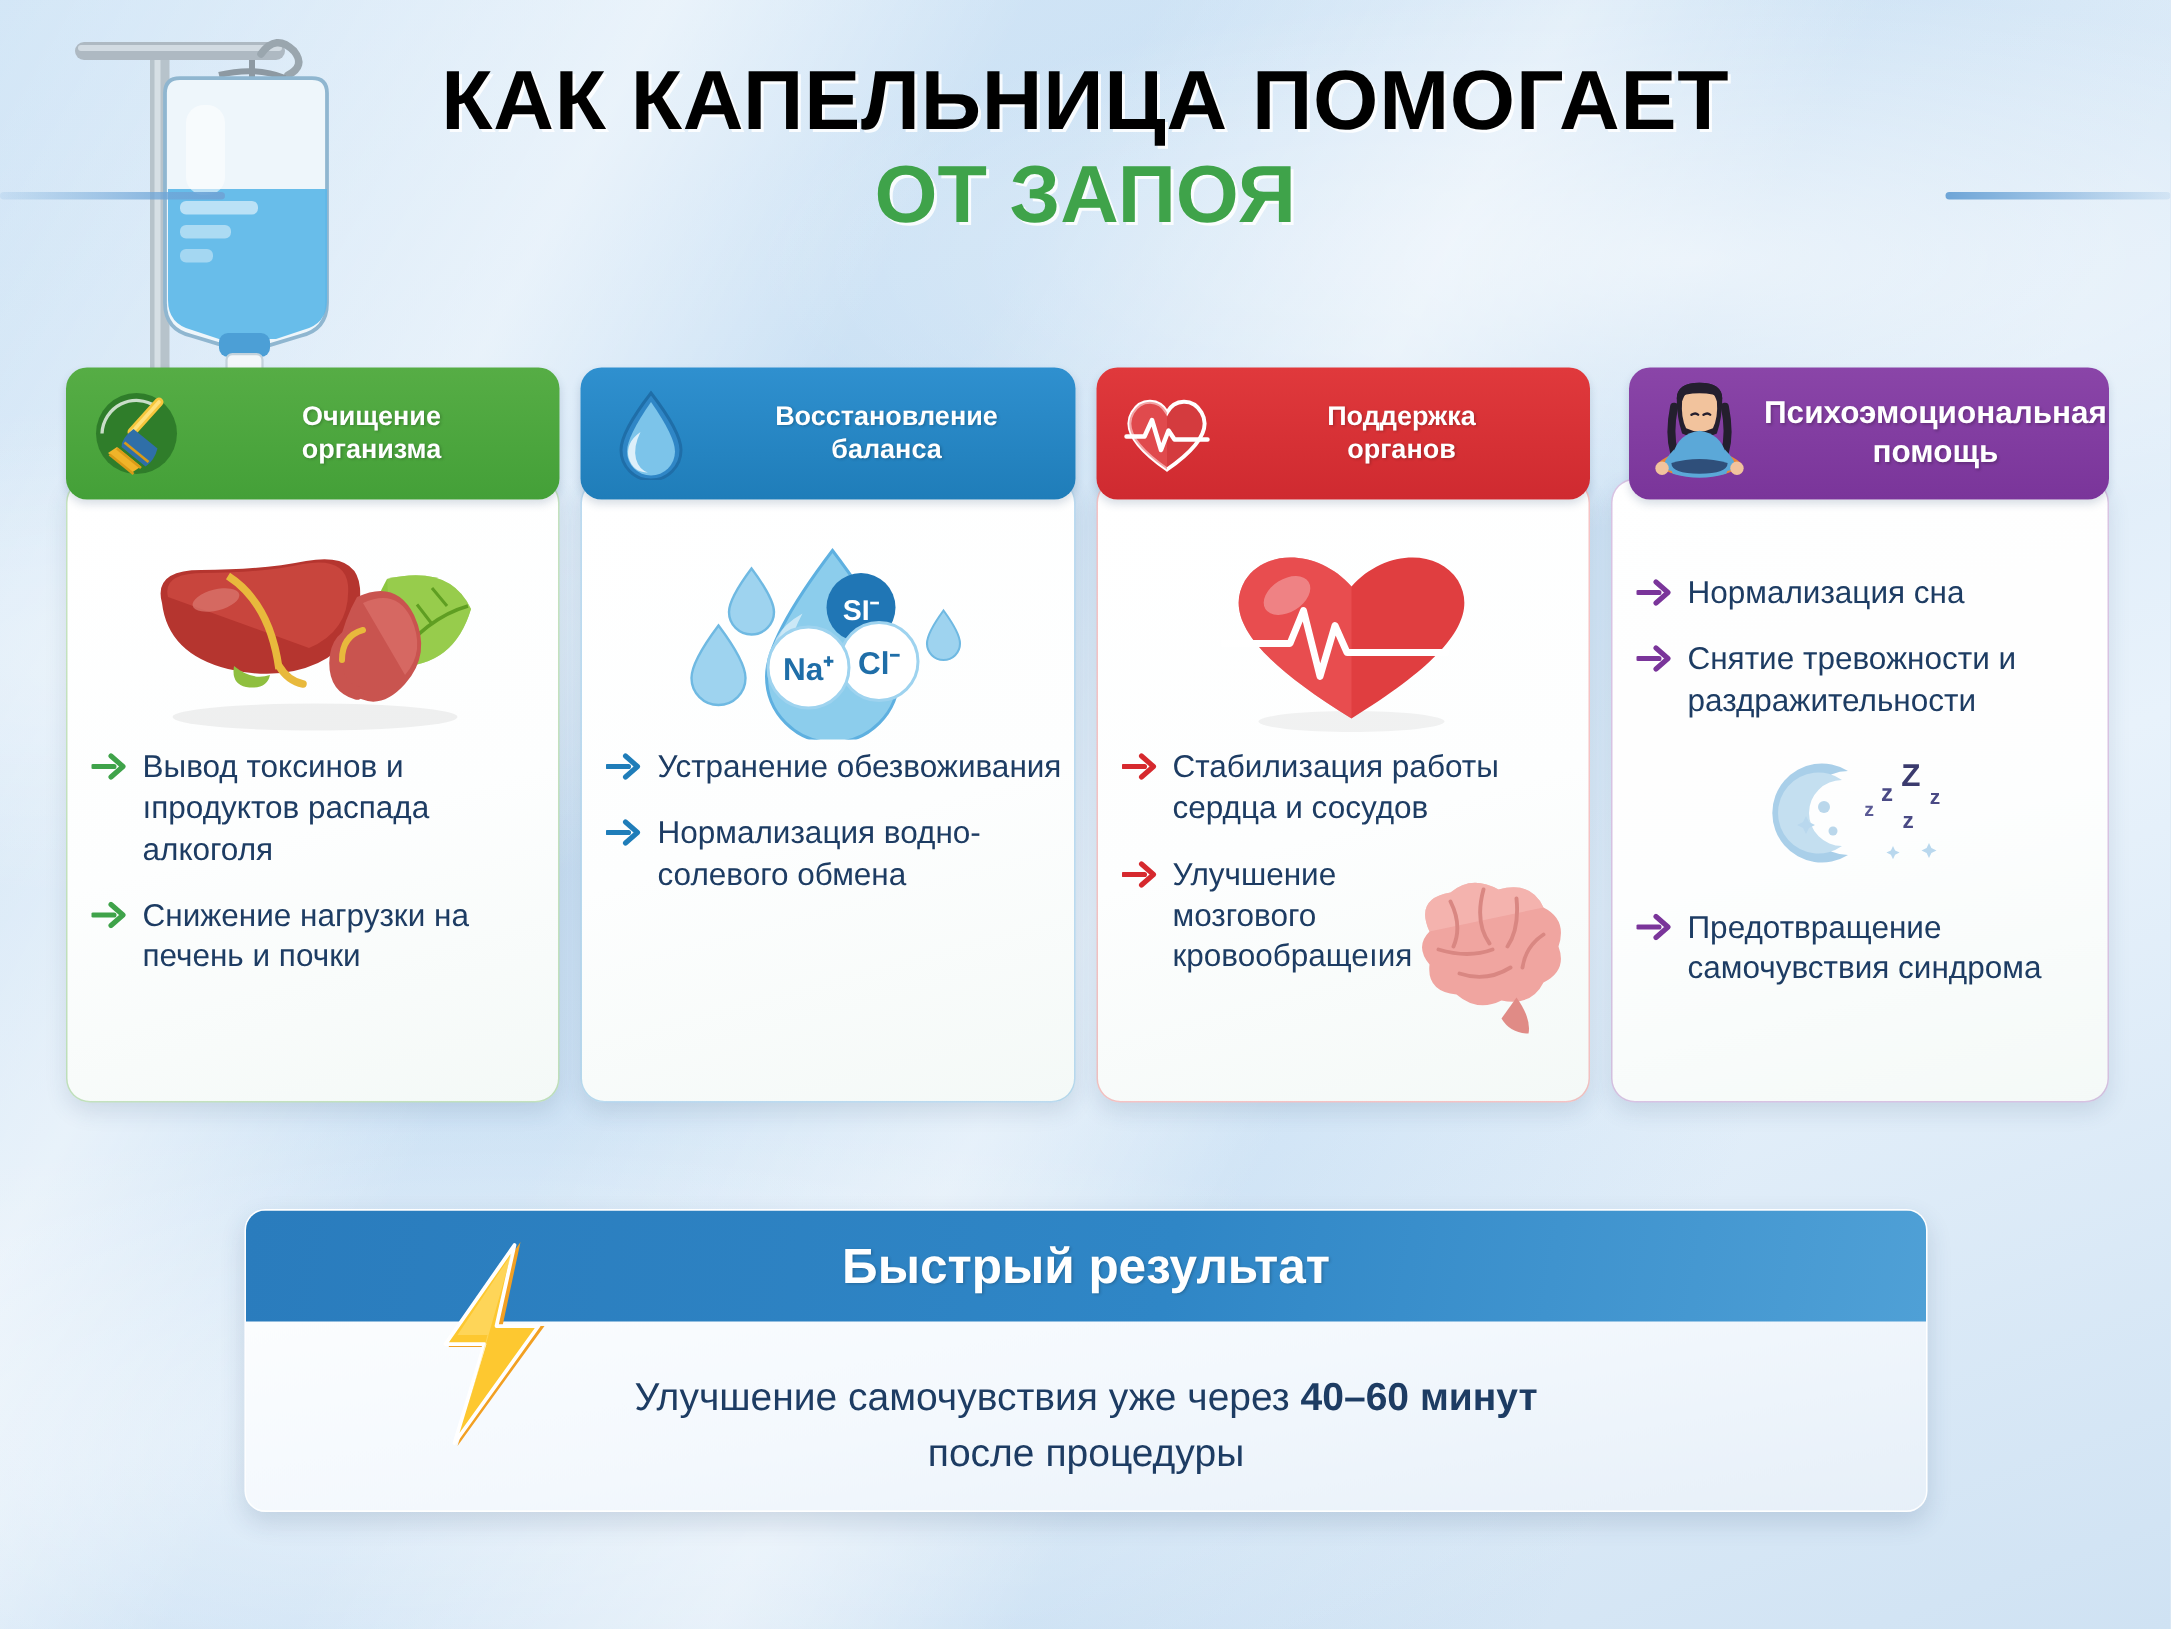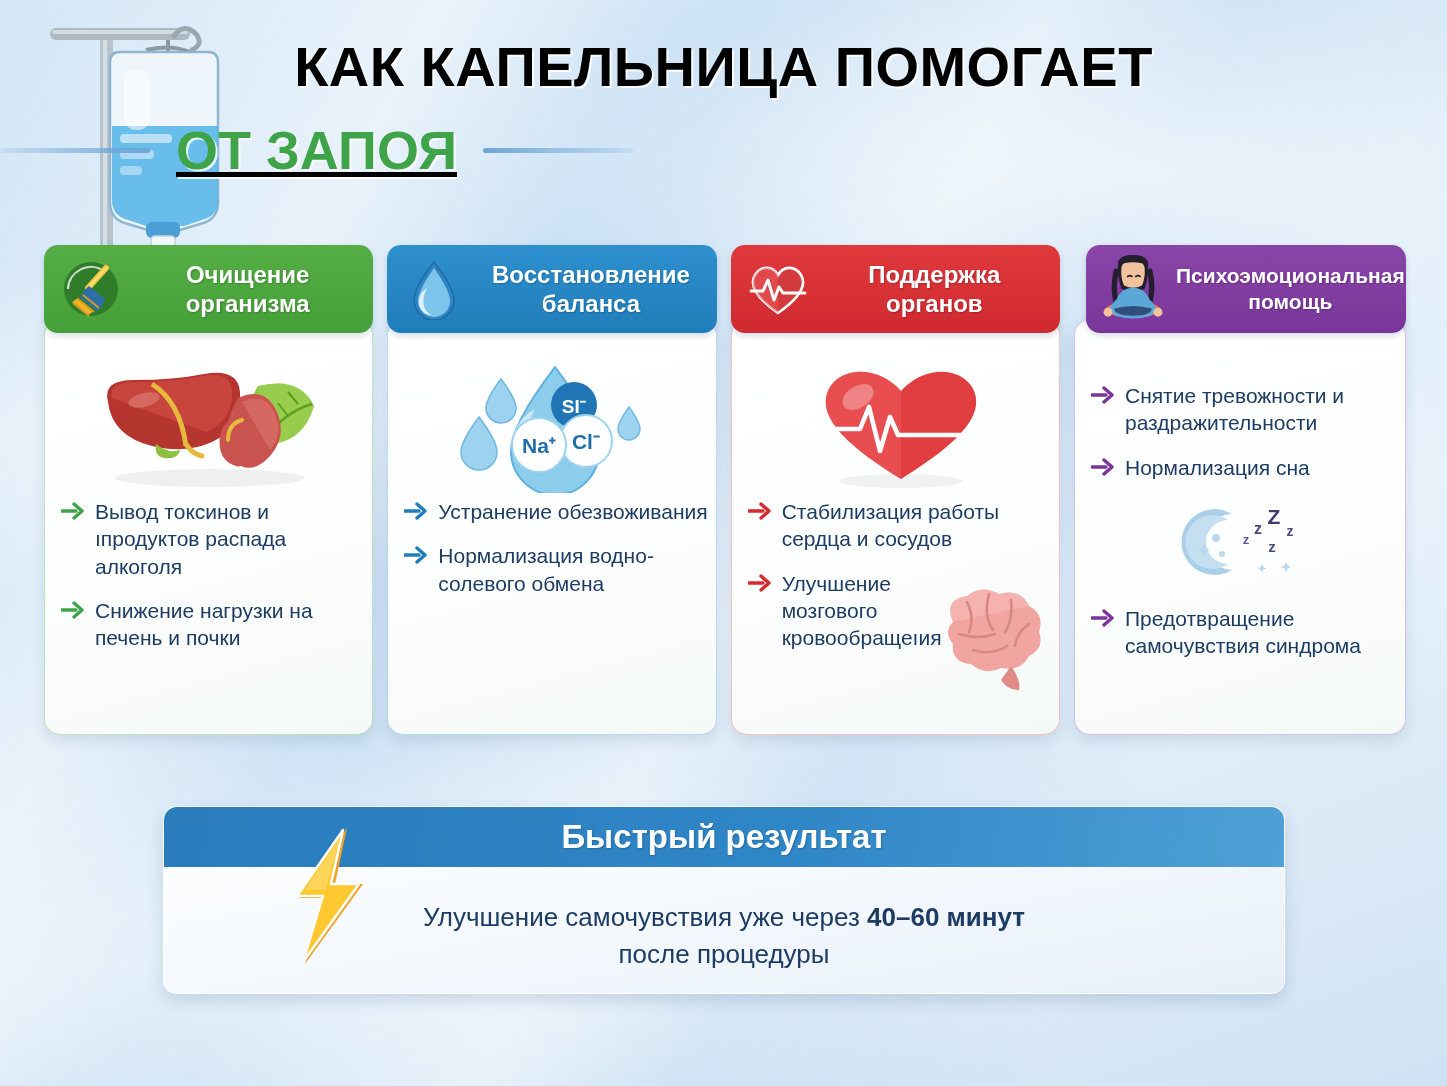--- a/index.html
+++ b/index.html
@@ -45,24 +45,23 @@
     font-size: 56px;
     font-weight: 700;
     letter-spacing: 0.5px;
     color: #000000;
     text-shadow: 2px 2px 0 rgba(255,255,255,0.85);
     white-space: nowrap;
   }
   .title-row {
     display: flex;
     align-items: center;
-    justify-content: flex-start;
+    justify-content: space-between;
     gap: 26px;
-    margin-top: 20px;
-    text-decoration: underline;
+    margin-top: 0;
   }
   .title-rule {
     width: 150px;
     height: 5px;
     background: linear-gradient(90deg, rgba(110,165,215,0.15), #6ea5d7);
     border-radius: 3px;
   }
   .title-rule.right {
     background: linear-gradient(90deg, #6ea5d7, rgba(110,165,215,0.15));
   }
@@ -101,21 +100,21 @@
   }
   .card-header .hdr-icon {
     flex: 0 0 auto;
     width: 66px; height: 66px;
     display: flex; align-items: center; justify-content: center;
   }
   .card-header .hdr-text {
     flex: 1;
     text-align: center;
     color: #ffffff;
-    font-size: 24px;
+    font-size: 18px;
     font-weight: 700;
     line-height: 1.22;
     text-shadow: 1px 1px 2px rgba(0,0,0,0.22);
   }
 
   .card-body {
     position: relative;
     margin-top: -14px;
     padding: 34px 4px 18px 16px;
     min-height: 416px;
@@ -164,21 +163,21 @@
     left: 163px;
     top: 806px;
     width: 1122px;
     border-radius: 14px;
     background: linear-gradient(170deg, #ffffff 0%, #f3f8fd 55%, #e6eff8 100%);
     box-shadow: 0 7px 16px rgba(40,70,110,0.16);
     overflow: hidden;
     border: 1px solid rgba(255,255,255,0.9);
   }
   .banner-header {
-    height: 60px;
+    height: 74px;
     background: linear-gradient(100deg, #2a7cbd 0%, #2f86c6 55%, #4fa0d6 100%);
     display: flex;
     align-items: center;
     justify-content: center;
   }
   .banner-title {
     color: #ffffff;
     font-size: 33px;
     font-weight: 700;
     text-shadow: 1px 1px 2px rgba(0,0,0,0.20);
@@ -442,29 +441,29 @@
         </div>
       </div>
       <div class="card-body" style="padding-top:62px">
         <div class="bullets">
           <div class="bullet">
             <span class="arrow">
               <svg width="24" height="18" viewBox="0 0 24 18">
                   <path d="M1 9 h14 M13 2 l8 7 l-8 7" stroke="#7a359a" stroke-width="3.4" fill="none" stroke-linecap="round" stroke-linejoin="round"></path>
                 </svg>
             </span>
+            <span class="btext">Нормализация сна</span>
+          </div>
+          <div class="bullet">
+            <span class="arrow">
+              <svg width="24" height="18" viewBox="0 0 24 18">
+                  <path d="M1 9 h14 M13 2 l8 7 l-8 7" stroke="#7a359a" stroke-width="3.4" fill="none" stroke-linecap="round" stroke-linejoin="round"></path>
+                </svg>
+            </span>
             <span class="btext">Снятие тревожности и раздражительности</span>
-          </div>
-          <div class="bullet">
-            <span class="arrow">
-              <svg width="24" height="18" viewBox="0 0 24 18">
-                  <path d="M1 9 h14 M13 2 l8 7 l-8 7" stroke="#7a359a" stroke-width="3.4" fill="none" stroke-linecap="round" stroke-linejoin="round"></path>
-                </svg>
-            </span>
-            <span class="btext">Нормализация сна</span>
           </div>
           <div class="moon-wrap">
             <svg width="140" height="82" viewBox="0 0 140 82">
               <path d="M56 14 a33 33 0 1 0 0 56 a27 27 0 0 1 0 -56 z" fill="#a9cfe9"></path>
               <path d="M52 20 a27 27 0 1 0 0 44 a22 22 0 0 1 0 -44 z" fill="#c4dff0"></path>
               <circle cx="40" cy="38" r="4" fill="#9cc6e3" opacity="0.7"></circle>
               <circle cx="46" cy="54" r="3" fill="#9cc6e3" opacity="0.7"></circle>
               <text x="98" y="24" font-family="Liberation Sans, sans-serif" font-size="21" font-weight="700" fill="#3b3b6e" text-anchor="middle">Z</text>
               <text x="82" y="34" font-family="Liberation Sans, sans-serif" font-size="16" font-weight="700" fill="#4a4a85" text-anchor="middle">z</text>
               <text x="114" y="36" font-family="Liberation Sans, sans-serif" font-size="14" font-weight="700" fill="#4a4a85" text-anchor="middle">z</text>

